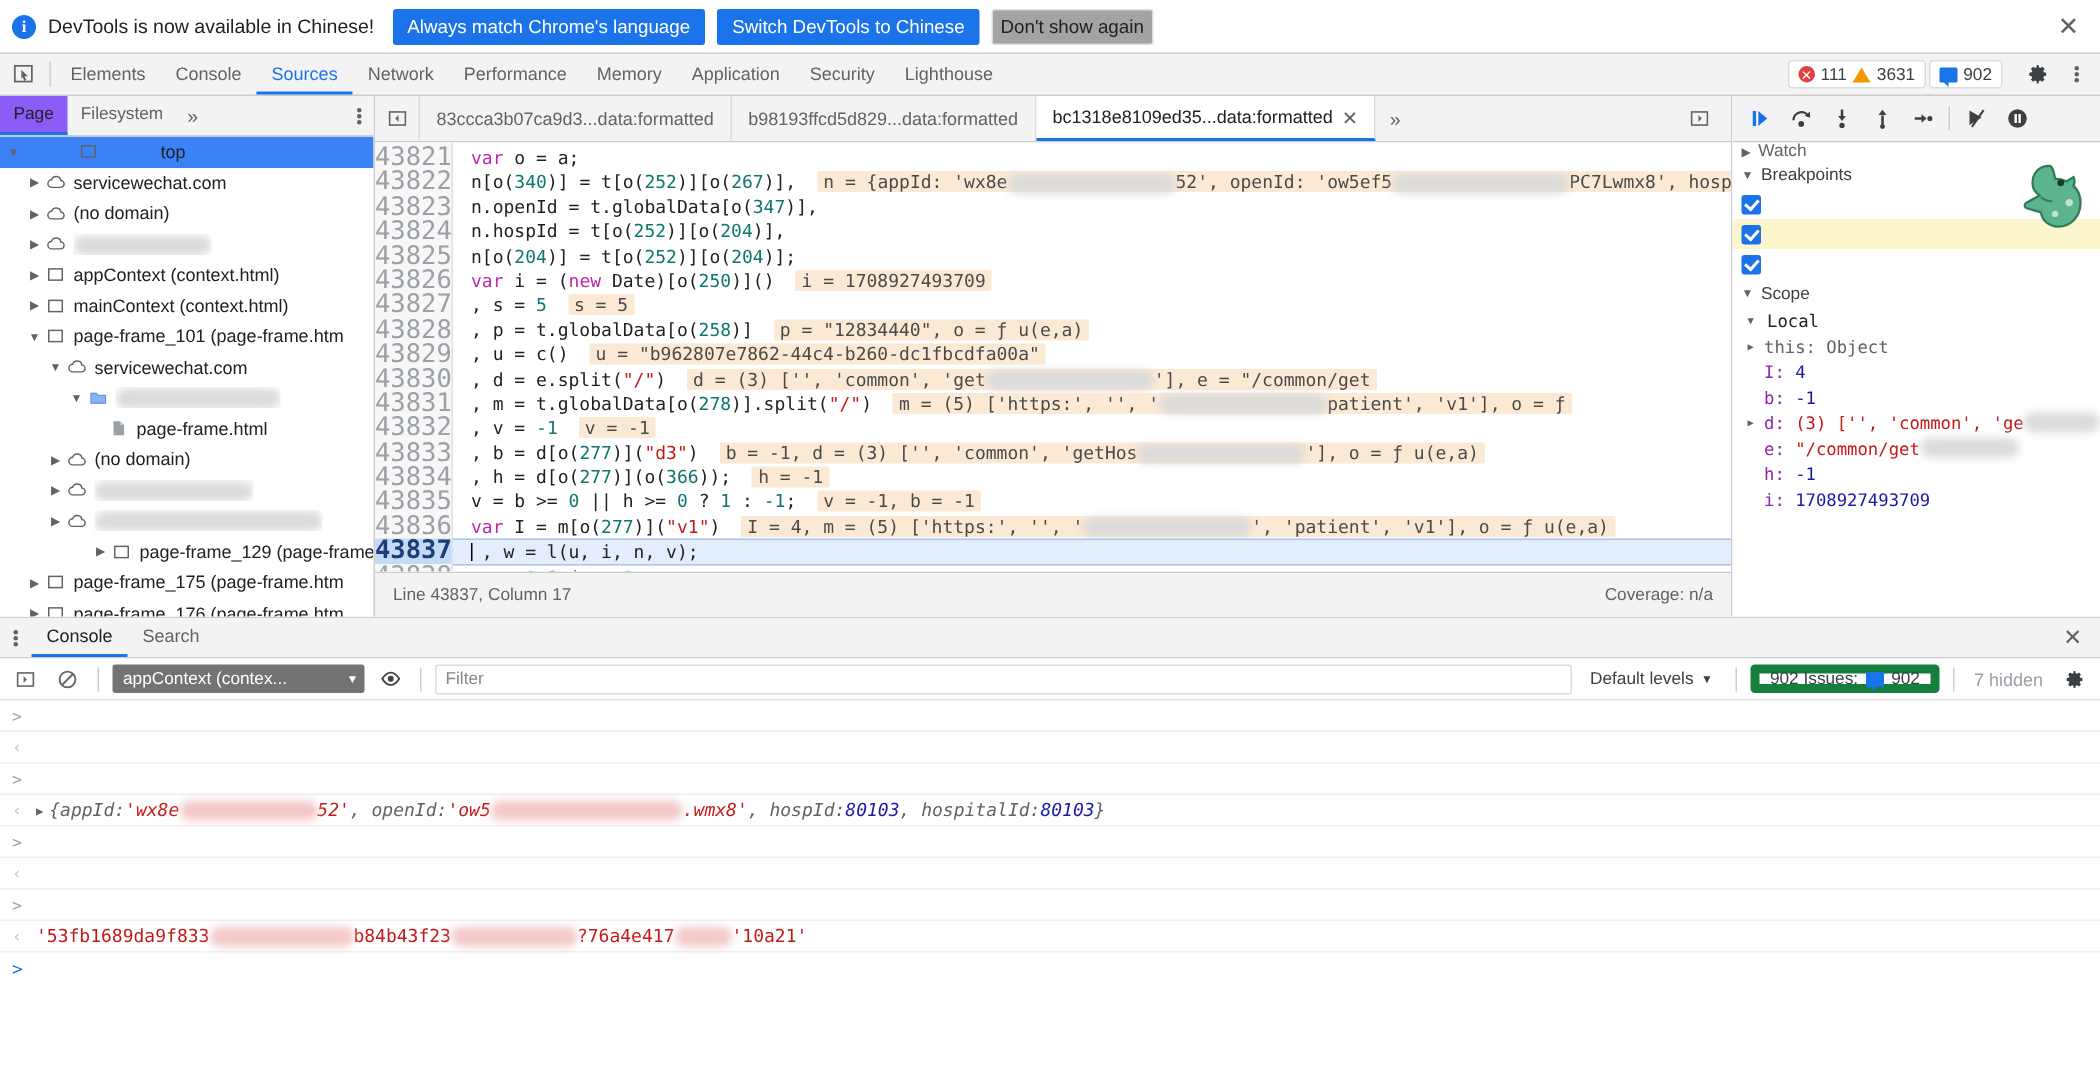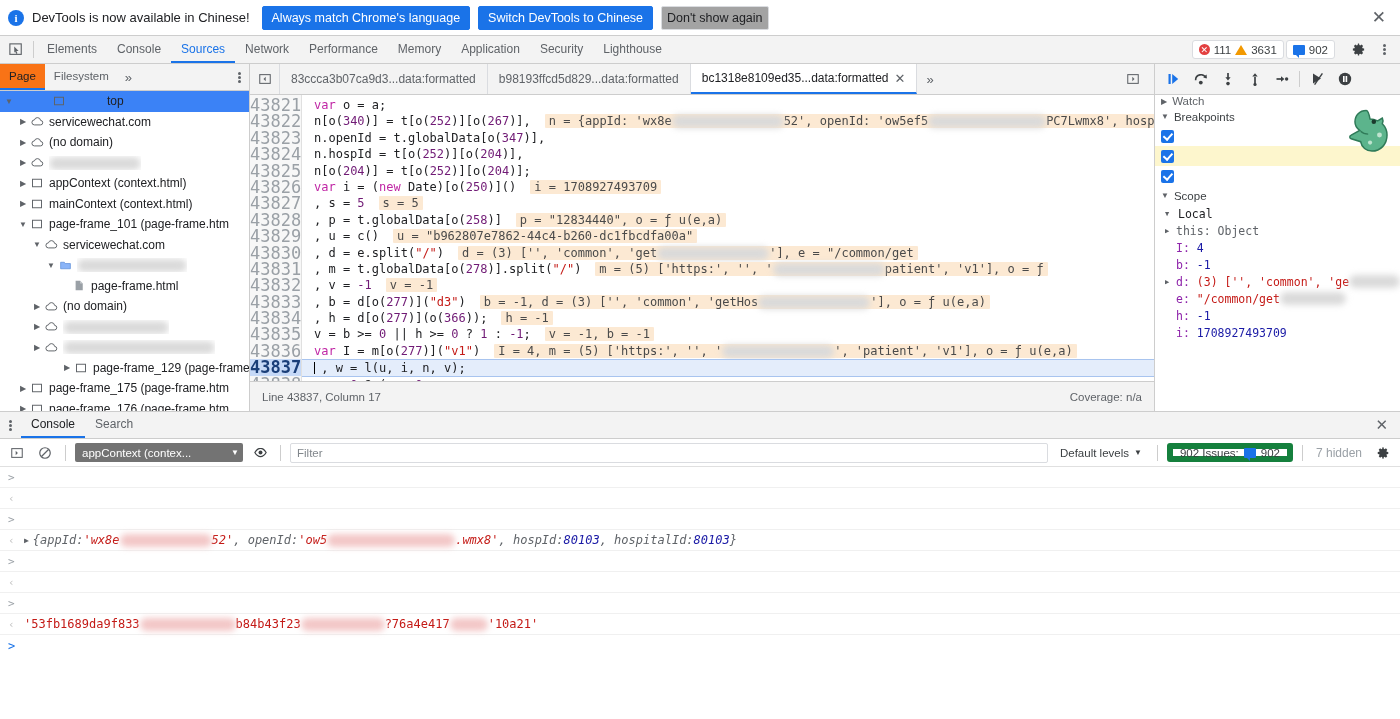--- a/index.html
+++ b/index.html
@@ -82,21 +82,21 @@
   .sources { flex: 0 0 auto; height: 347px; display: flex; background:#fff; position: relative;}
 
   
   .navigator { width: 250px; min-width:250px; border-right: 1px solid #cdcdcd; display: flex; flex-direction: column; background:#fff;}
   .nav-tabs {
     height: 27px; min-height:27px; display: flex; align-items: stretch;
     background: #f3f3f3; border-bottom: 1px solid #cdcdcd;
   }
   .nav-tab { display:flex; align-items:center; padding: 0 9px; font-size:11.5px; color:#5f6368; cursor:pointer;
              border-bottom: 2px solid transparent;}
-  .nav-tab.active { color:#202124; background:#f97316; border-bottom-color:#1a73e8;}
+  .nav-tab.active { color:#202124; background:#8b5cf6; border-bottom-color:#1a73e8;}
   .nav-more { display:flex; align-items:center; padding: 0 7px; color:#5f6368; font-size:13px; cursor:pointer;}
   .nav-dots { margin-left:auto; display:flex; align-items:center; padding:0 8px; cursor:pointer;}
   .dots-v { width:3px; }
   .dots-v i { display:block; width:3px; height:3px; background:#5f6368; border-radius:50%; margin:1px 0;}
   .tree { flex:1; overflow:hidden; padding-top:0px; font-size:12px;}
   .trow { height:20.5px; display:flex; align-items:center; white-space:nowrap; cursor:pointer; position:relative;}
   .trow.sel { background:#3b82f6;gap:36px; }
   .tw { width:12px; display:flex; align-items:center; justify-content:center; flex:0 0 auto; color:#5f6368; font-size:8px;}
   .tw.open::before { content:"\25BC"; }
   .tw.closed::before { content:"\25B6"; }
@@ -120,21 +120,21 @@
   .code-area { flex:1; display:flex; overflow:hidden; background:#fff; position:relative;
                font-family:"DejaVu Sans Mono","Liberation Mono",monospace; font-size:12px;}
   .gutter { width:52px; min-width:52px; background:#f7f7f7; border-right:1px solid #e0e0e0;
             text-align:right; color:#9aa0a6; padding-top:2px;}
   .gutter div { height:16.4px; line-height:16.4px; padding-right:6px; font-size:17px;}
   .gutter div.cur { background:#c6d9f7; color:#1a3e78; font-weight:bold;}
   .code { flex:1; padding-top:2px; overflow:hidden; white-space:nowrap; position:relative;}
   .cl { height:16.4px; line-height:16.4px; padding-left:12px; position:relative;}
   .cl.cur { background:#e4edfb; border-top:1px solid #a8c4ef; border-bottom:1px solid #a8c4ef; height:17.4px; line-height:16.4px;}
   .kw { color:#c026a5; }
-  .num { color:#701a75; }
+  .num { color:#0f766e; }
   .str { color:#c41a16; }
   .hint { background:#fce9d3; color:#4a4a4a; padding:0 4px; margin-left:14px; border-radius:1px;}
   .plain { color:#202124;}
   .cursor-bar { display:inline-block; width:1px; height:12px; background:#000; vertical-align:-2px; margin-right:-1px;}
   .statusbar { height:30px; min-height:30px; background:#f3f3f3; border-top:1px solid #cdcdcd;
                display:flex; align-items:center; padding:0 12px; font-size:11.5px; color:#5f6368;
                font-family:"Liberation Sans",sans-serif;}
   .statusbar .right { margin-left:auto;}
 
   

